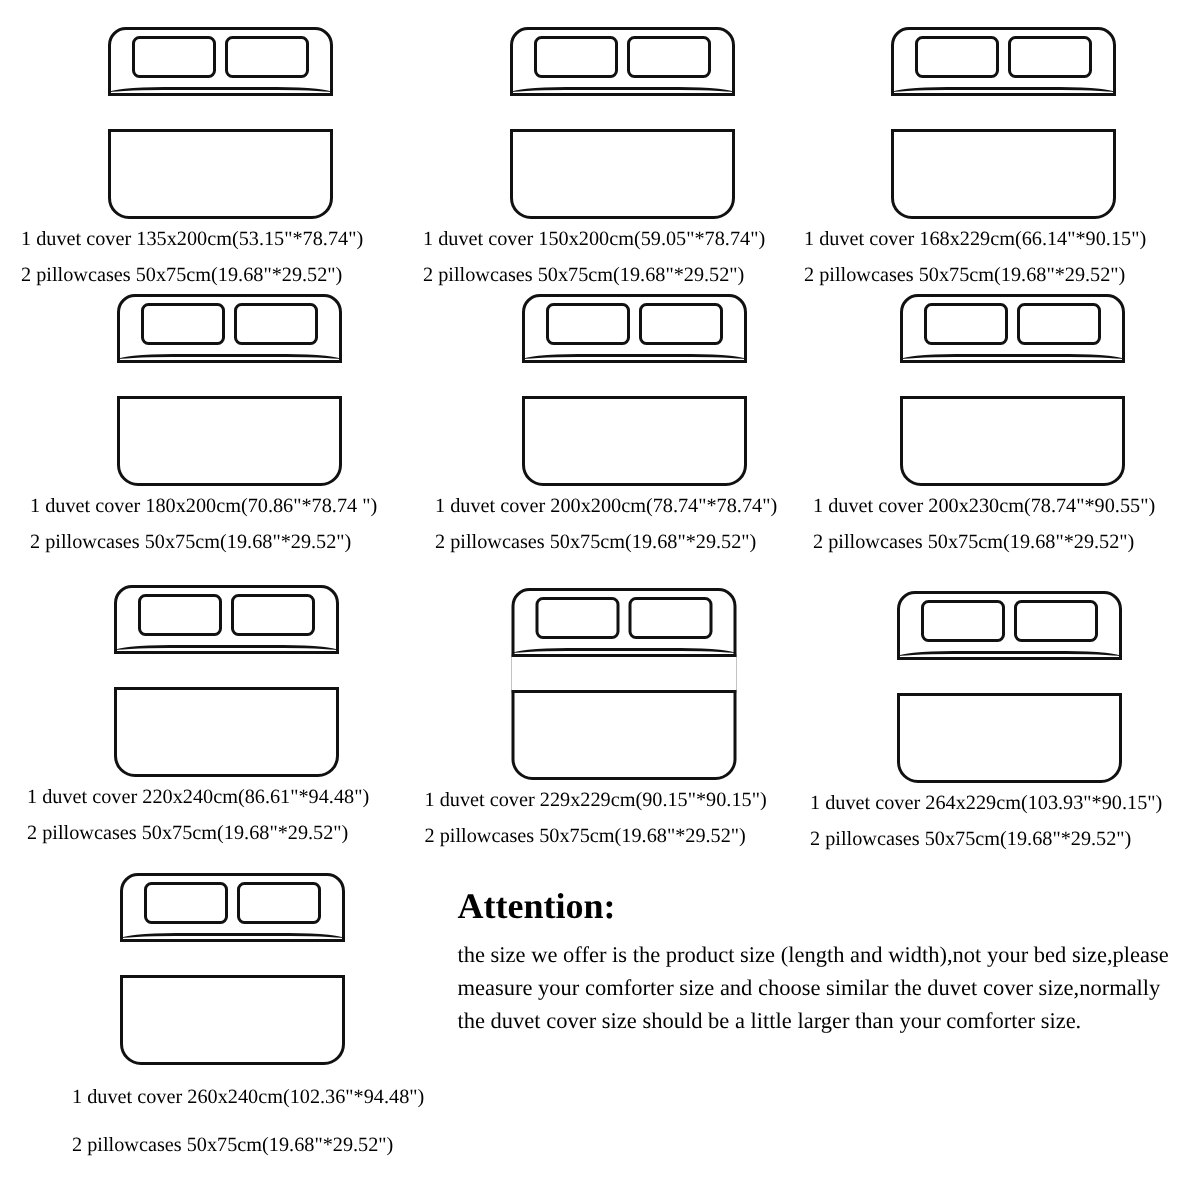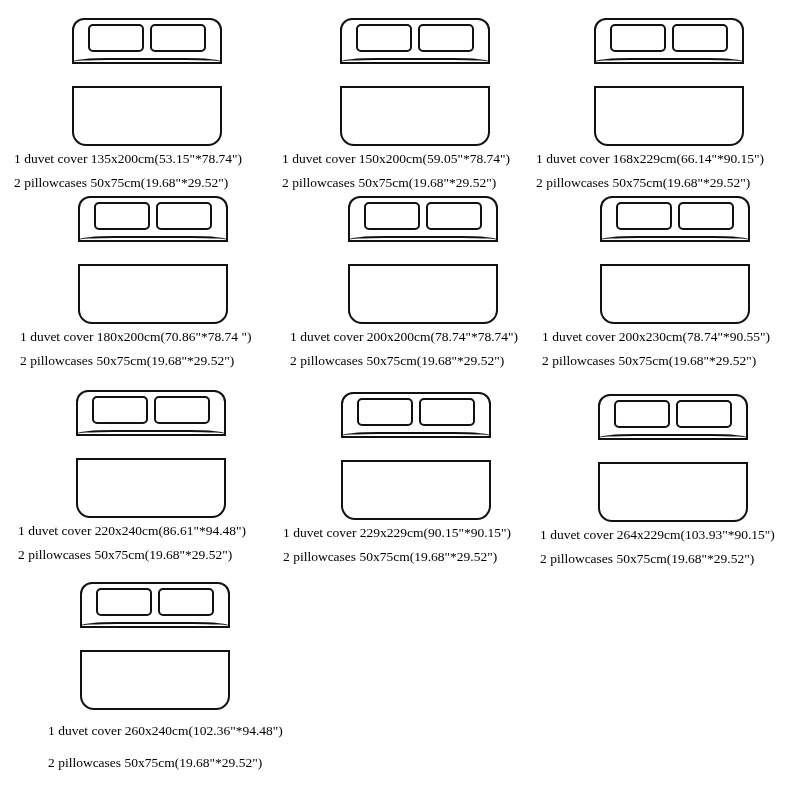--- a/index.html
+++ b/index.html
@@ -321,15 +321,17 @@
         <div class="skirt"></div>
       </div>
     </div>
     <div class="caption" style="margin-top:14px; margin-left:26px;">
       <div class="line1" style="margin-bottom:18px;">1 duvet cover 260x240cm(102.36"*94.48")</div>
       <div class="line2">2 pillowcases 50x75cm(19.68"*29.52")</div>
     </div>
   </div>
 
   <div class="attention">
+    <h2>Attention:</h2>
+    <p>the size we offer is the product size (length and width),not your bed size,please measure your comforter size and choose similar the duvet cover size,normally the duvet cover size should be a little larger than your comforter size.</p>
   </div>
 
 </div>
 
 </body></html>

